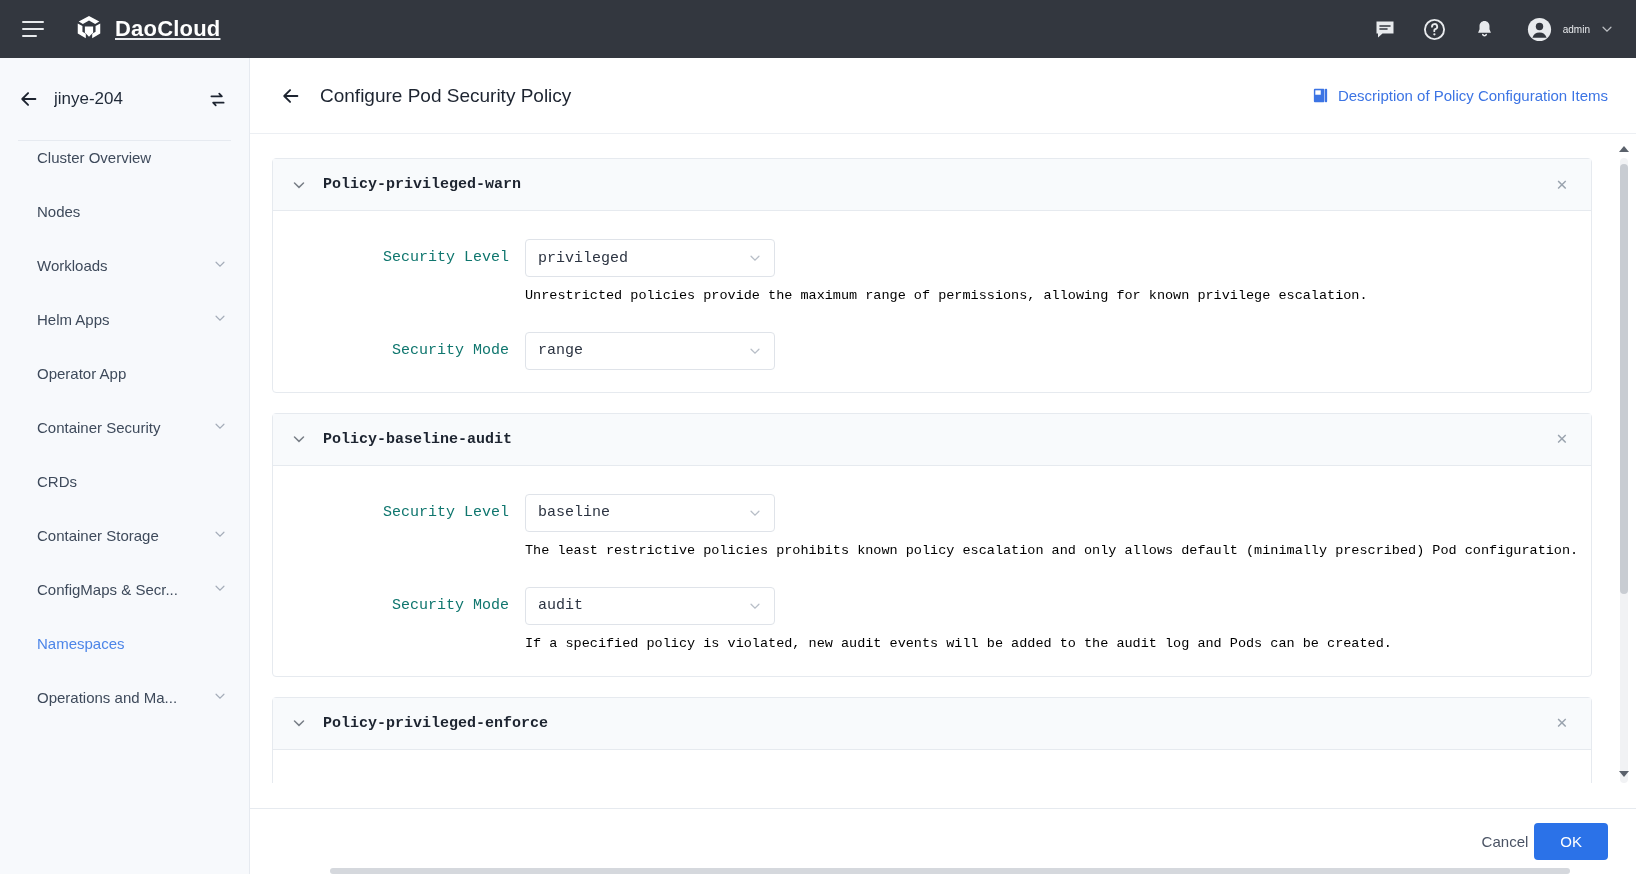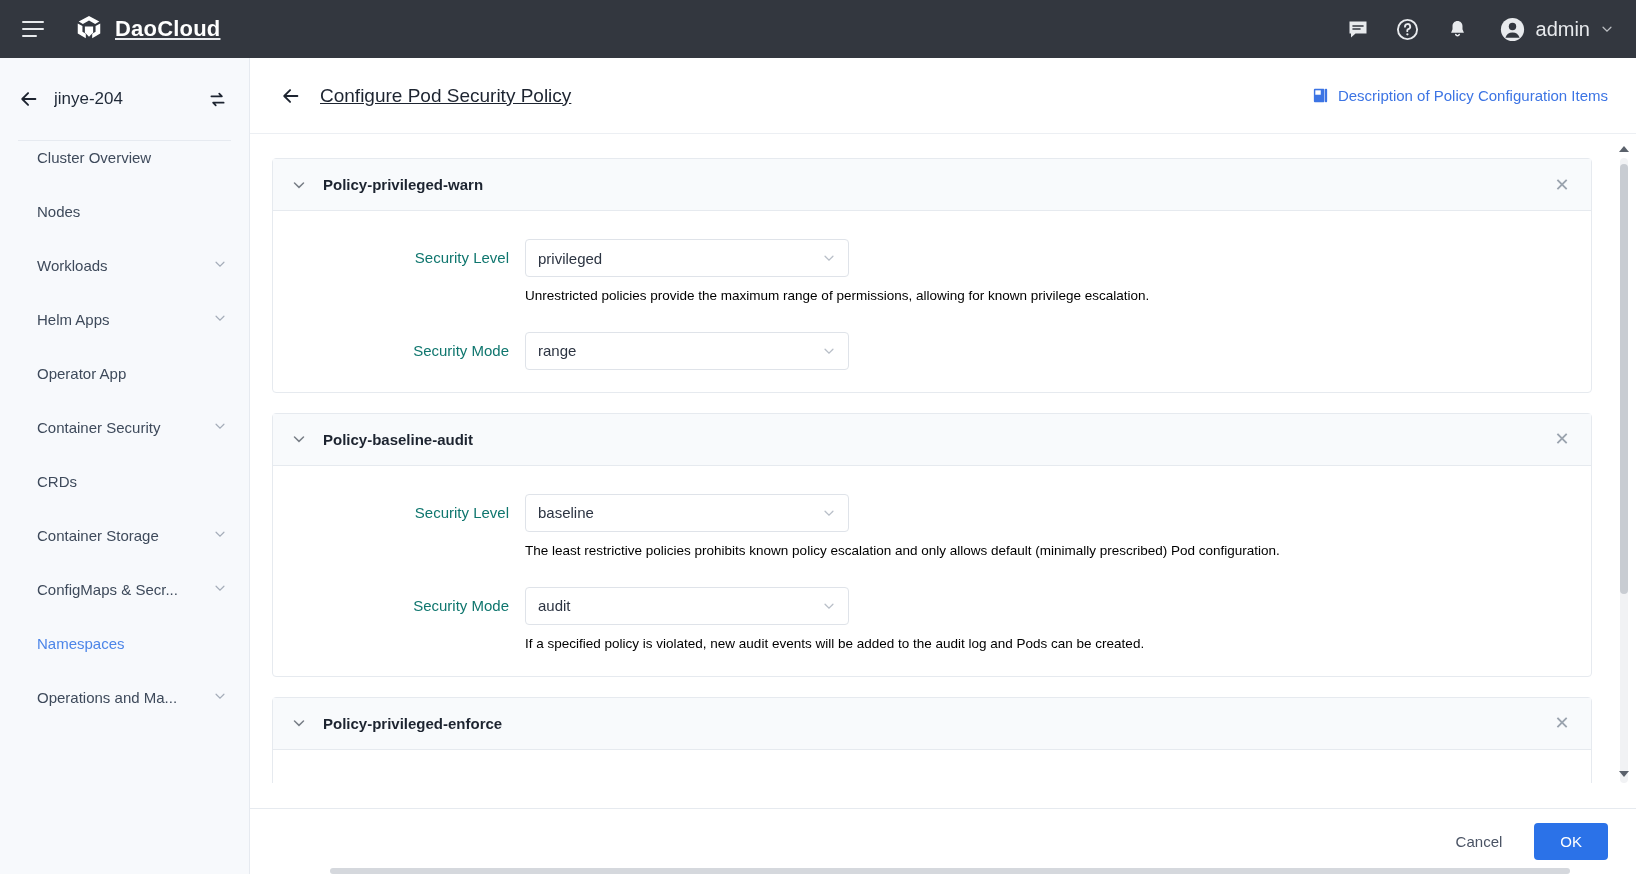--- a/index.html
+++ b/index.html
@@ -35,21 +35,21 @@
   .brand-text {
     font-size: 22px; font-weight: bold; letter-spacing: .2px; color: #ffffff;
   }
 
   .topbar-right {
     margin-left: auto; display: flex; align-items: center;
     gap: 24px; padding-right: 22px;
   }
   .ticon { width: 26px; height: 26px; display: flex; align-items: center; justify-content: center; cursor: pointer; }
   .user-chip { display: flex; align-items: center; gap: 10px; cursor: pointer; margin-left: 4px; }
-  .user-name { font-size: 20px; color: #e8eaed; }
+  .user-name { font-size: 10px; color: #e8eaed; }
 
   
   .sidebar {
     position: absolute; top: 58px; left: 0;
     width: 250px; height: 816px;
     background: #f7f9fc;
     border-right: 1px solid #e6eaf0;
     z-index: 20;
   }
   .side-head {
@@ -82,35 +82,36 @@
     display: flex; flex-direction: column;
   }
   .page-head {
     height: 76px; flex: none;
     display: flex; align-items: center;
     padding: 0 28px 0 28px;
     border-bottom: 1px solid #eceff3;
     background: #ffffff;
   }
   .page-back { width: 26px; height: 26px; display: flex; align-items: center; justify-content: center; cursor: pointer; margin-right: 16px; }
-  .page-title { font-size: 19px; color: #1d2430; font-weight: 400; text-decoration: underline; }
+  .page-title { font-size: 19px; color: #1d2430; font-weight: 400; }
   .head-link {
     margin-left: auto; display: flex; align-items: center; gap: 9px;
     color: #3c74e4; font-size: 15px; cursor: pointer;
   }
   .book-ic { width: 17px; height: 17px; flex: none; }
 
   .content-wrap {
     flex: 1; position: relative; overflow: hidden;
     background: #ffffff; padding: 24px 22px 0 22px;
   }
   .scroll-area {
     position: absolute; top: 24px; left: 22px;
     width: 1320px; height: 625px;
     overflow: hidden;
+    font-family: Liberation Mono, monospace;
   }
 
   .card {
     border: 1px solid #e6eaef;
     border-radius: 4px;
     background: #ffffff;
     margin-bottom: 20px;
   }
   .card-head {
     height: 52px; display: flex; align-items: center;
@@ -128,21 +129,21 @@
   .card-body { padding: 28px 0 22px 0; }
 
   .field-row { display: flex; align-items: flex-start; }
   .field-label {
     width: 252px; flex: none; text-align: right;
     font-size: 15px; color: #0f766e; padding-right: 16px;
     line-height: 38px;
   }
   .field-ctrl { flex: 1; }
   .select {
-    width: 324px; height: 38px;
+    width: 250px; height: 38px;
     border: 1px solid #dfe3e9; border-radius: 4px;
     background: #fff; display: flex; align-items: center;
     padding: 0 12px; cursor: pointer;
     font-size: 15px; color: #2c3442;
   }
   .select .val { flex: 1; }
   .select .sc { width: 14px; height: 14px; opacity: .6; }
   .helper {
     margin-top: 10px; font-size: 13.5px; color: #000000; line-height: 1.4;
   }
@@ -165,21 +166,21 @@
   }
   .scroll-arrow.up { top: 8px; }
   .scroll-arrow.down { top: 633px; }
 
   
   .footer {
     flex: none; height: 66px;
     border-top: 1px solid #e6eaef;
     background: #ffffff;
     display: flex; align-items: center; justify-content: flex-end;
-    padding-right: 28px; gap: 26px;
+    padding-right: 28px; 
   }
   .btn-cancel {
     font-size: 15px; color: #4a5364; background: transparent;
     border: none; cursor: pointer; padding: 8px 6px;
     font-family: "Liberation Sans", sans-serif;
   }
   .btn-ok {
     font-size: 15px; color: #fff; background: #2b72e8;
     border: none; border-radius: 4px; cursor: pointer;
     padding: 10px 26px;

